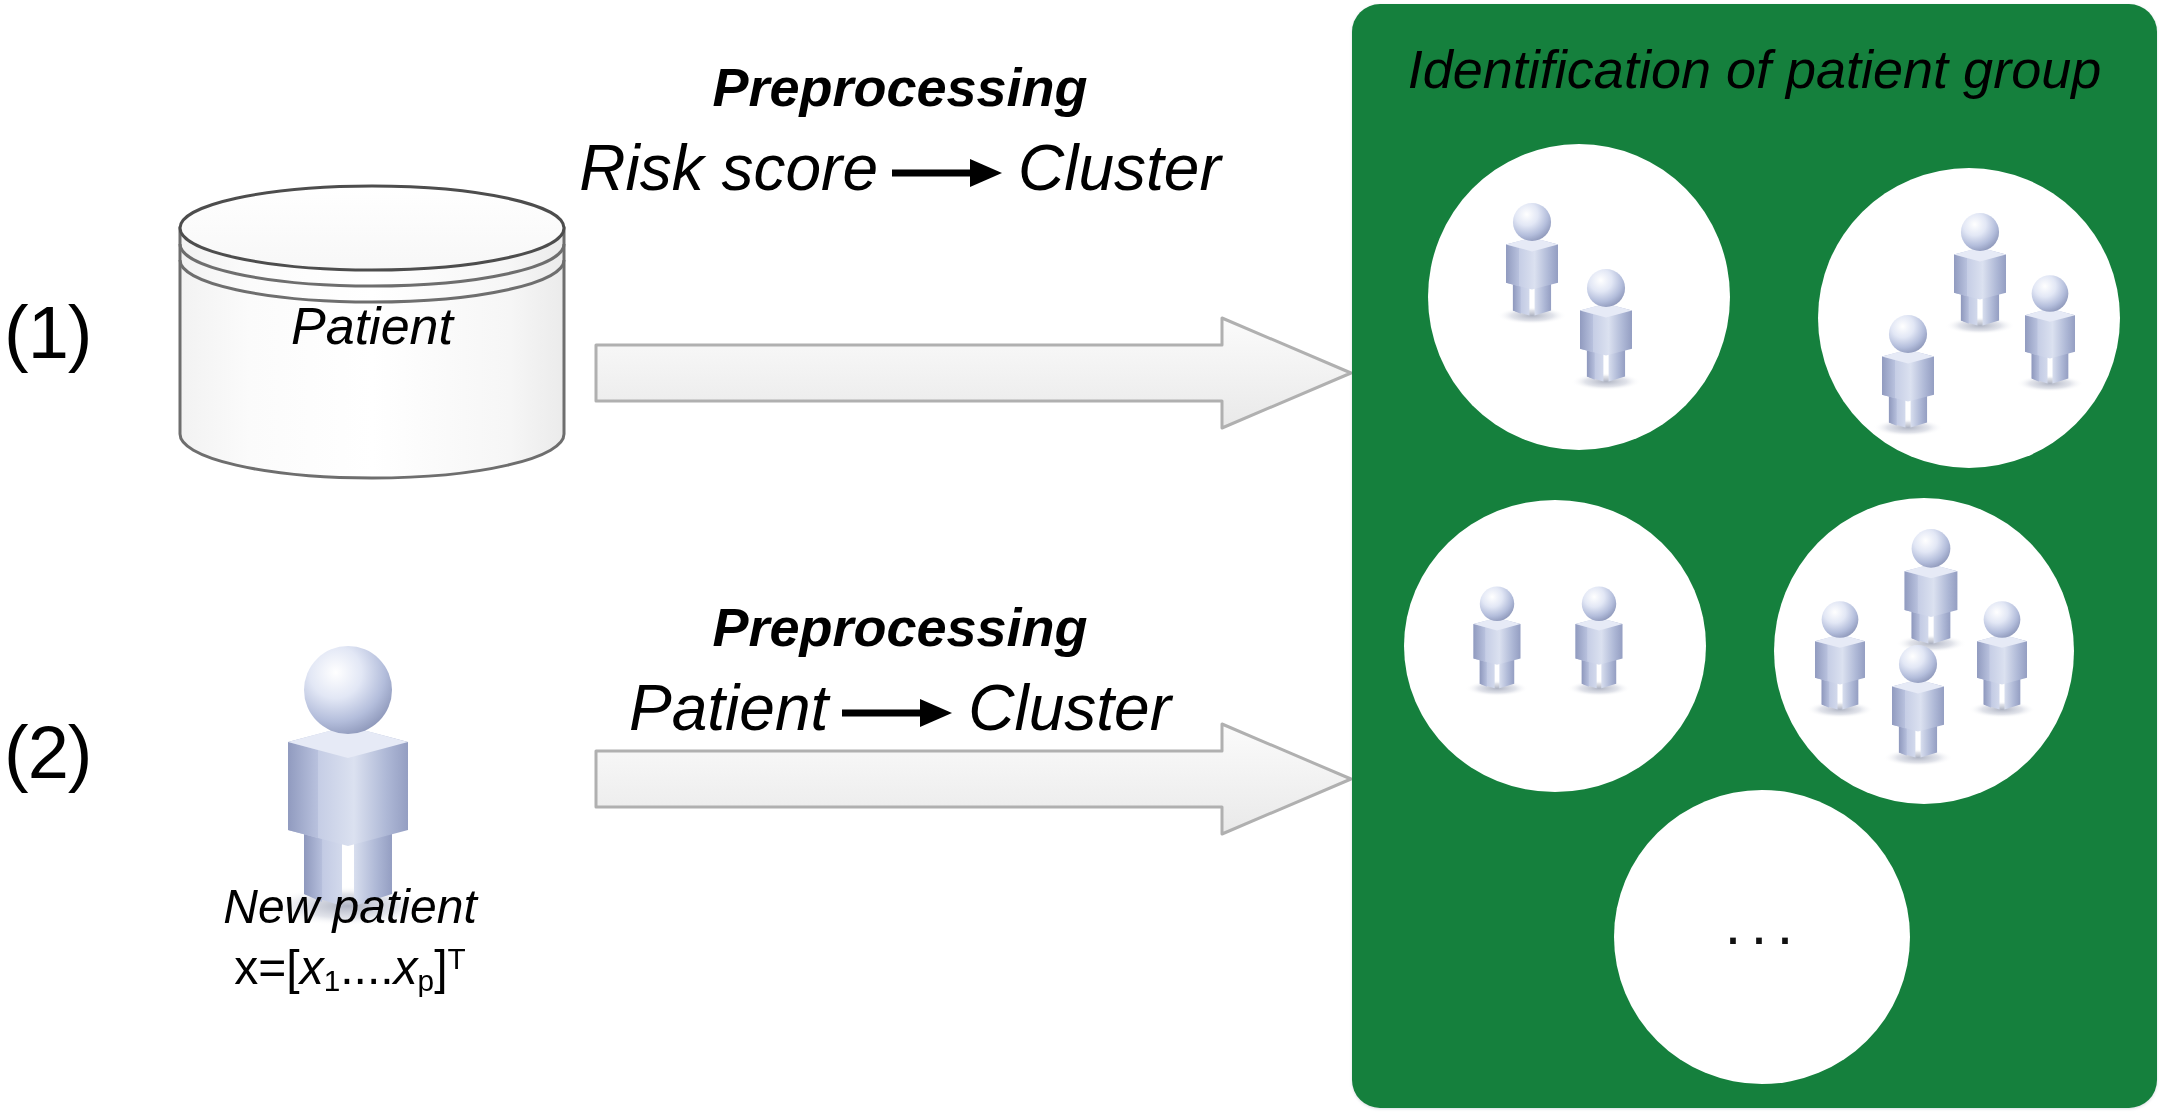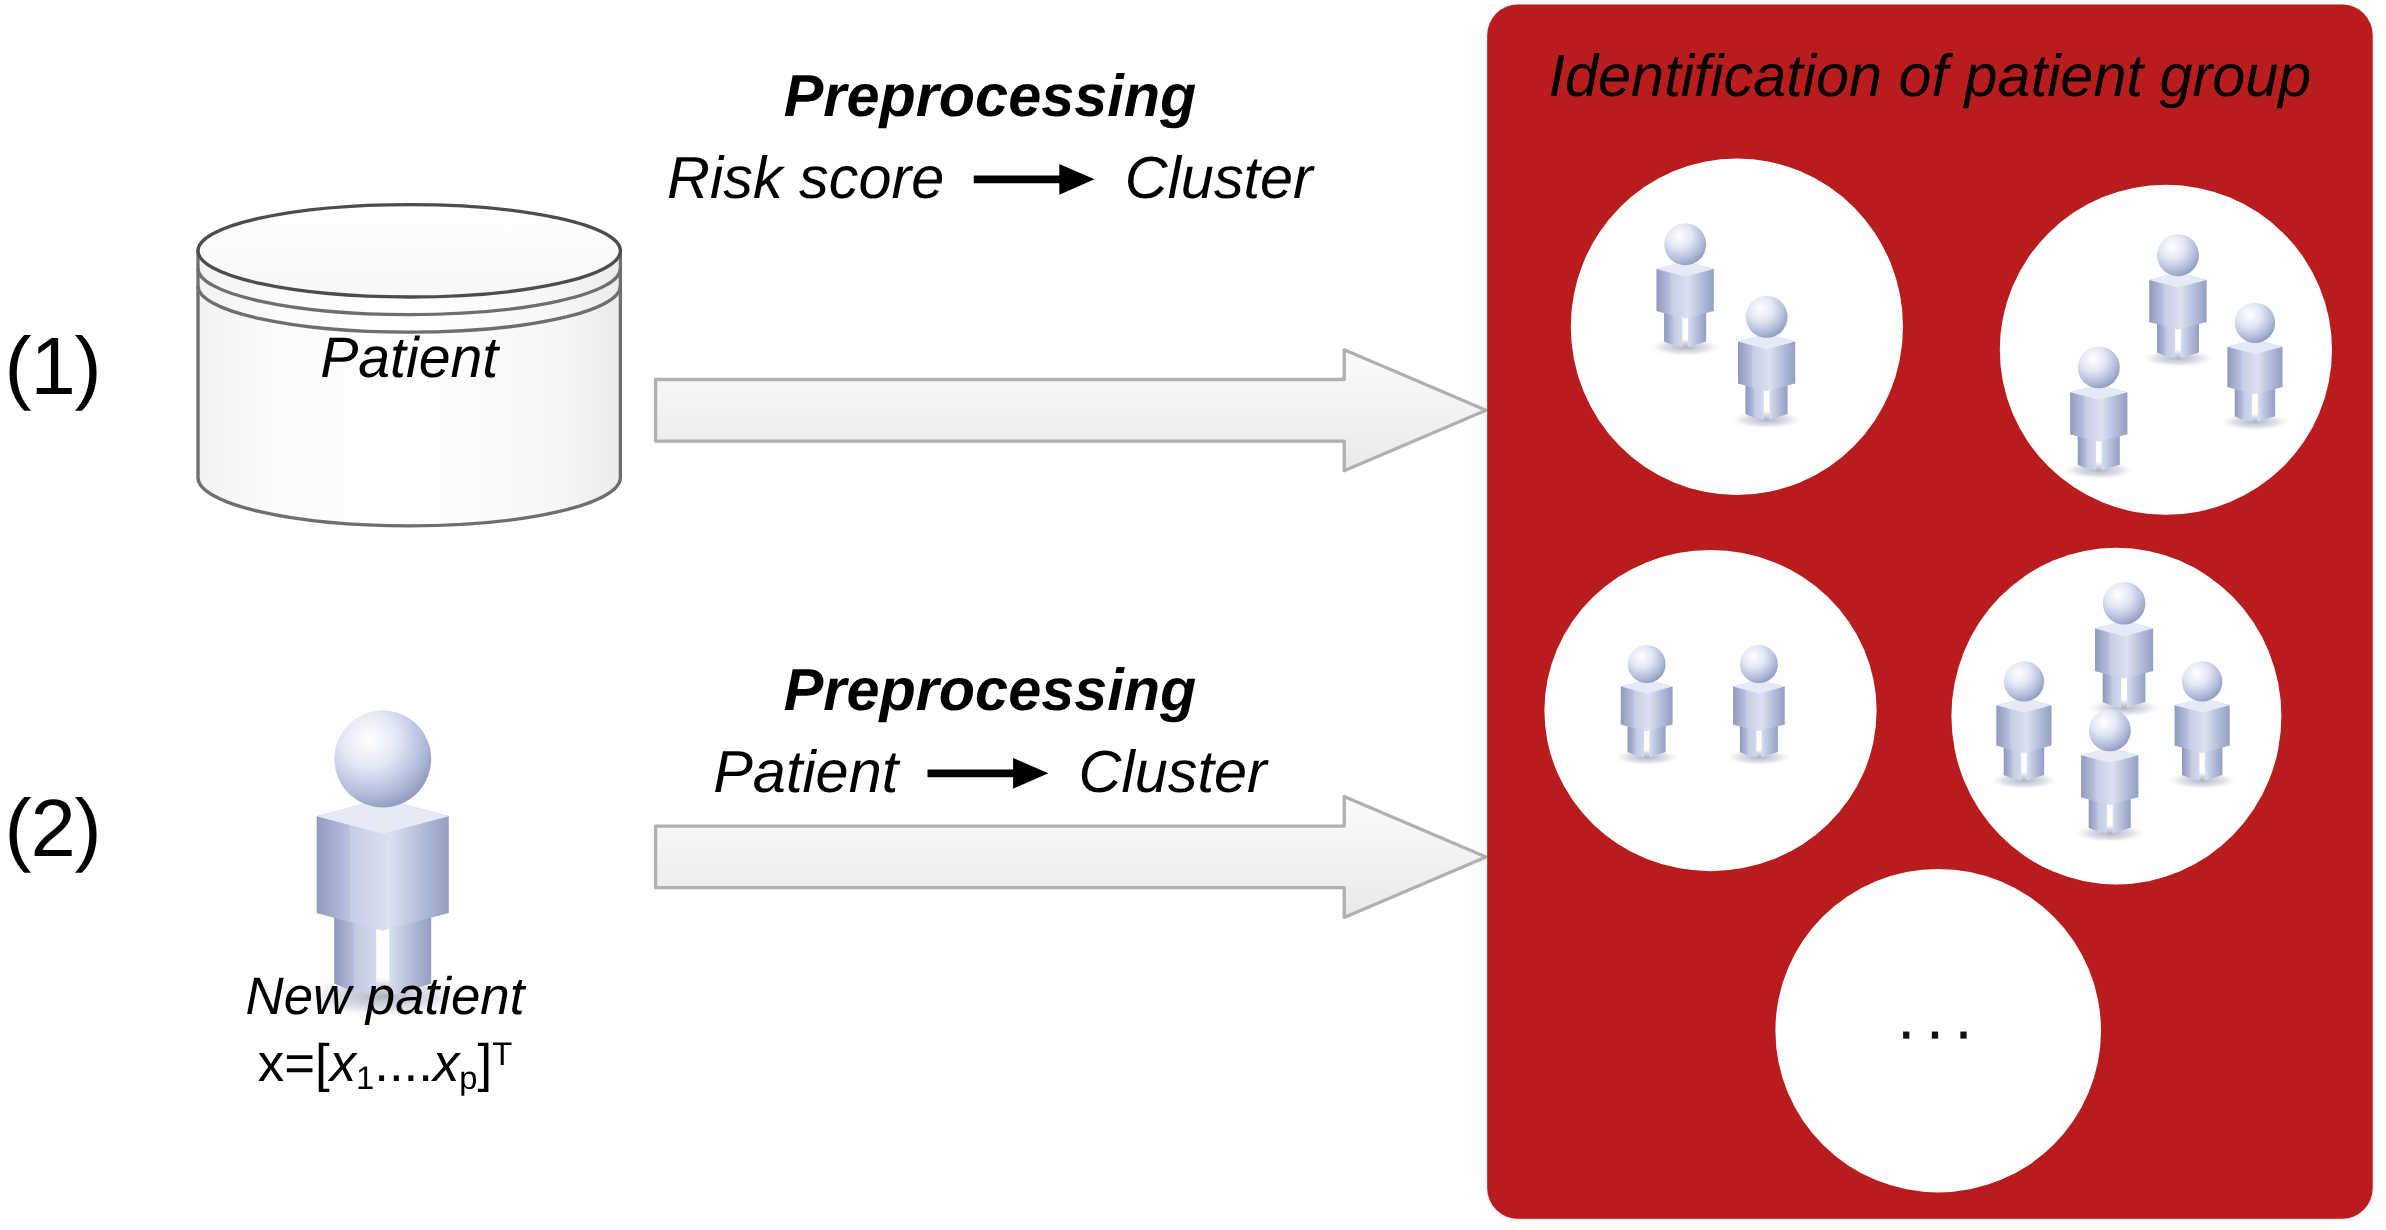--- a/index.html
+++ b/index.html
@@ -95,23 +95,23 @@
     font-size: 54px;
     line-height: 1.10;
     white-space: nowrap;
     font-family: "Liberation Sans", sans-serif;
   }
   .proc-stack { text-align: center; font-weight: bold; }
   .proc-map {
     display: flex;
     align-items: center;
     justify-content: center;
-    gap: 26px;
+    gap: 14px;
     font-style: italic;
-    font-size: 54px;
+    font-size: 64px;
     white-space: nowrap;
     font-family: "Liberation Sans", sans-serif;
   }
   .map-arrow { display: inline-block; }
 
   #proc-1 { left: 420px; top: 58px; width: 960px; }
   #proc-2 { left: 420px; top: 598px; width: 960px; }
 
   
   .block-arrow { position: absolute; }
@@ -119,21 +119,21 @@
   #arrow-1 { left: 594px; top: 316px;  width: 760px; height: 114px; }
   #arrow-2 { left: 594px; top: 722px;  width: 760px; height: 114px; }
 
   
   #panel {
     position: absolute;
     left: 1352px;
     top: 4px;
     width: 805px;
     height: 1104px;
-    background: #b91c1c;
+    background: #15803d;
     border-radius: 28px;
     box-shadow: 0 1px 3px rgba(120,130,150,0.28);
   }
   #panel-title {
     position: absolute;
     left: 0;
     top: 34px;
     width: 805px;
     text-align: center;
     font-style: italic;

